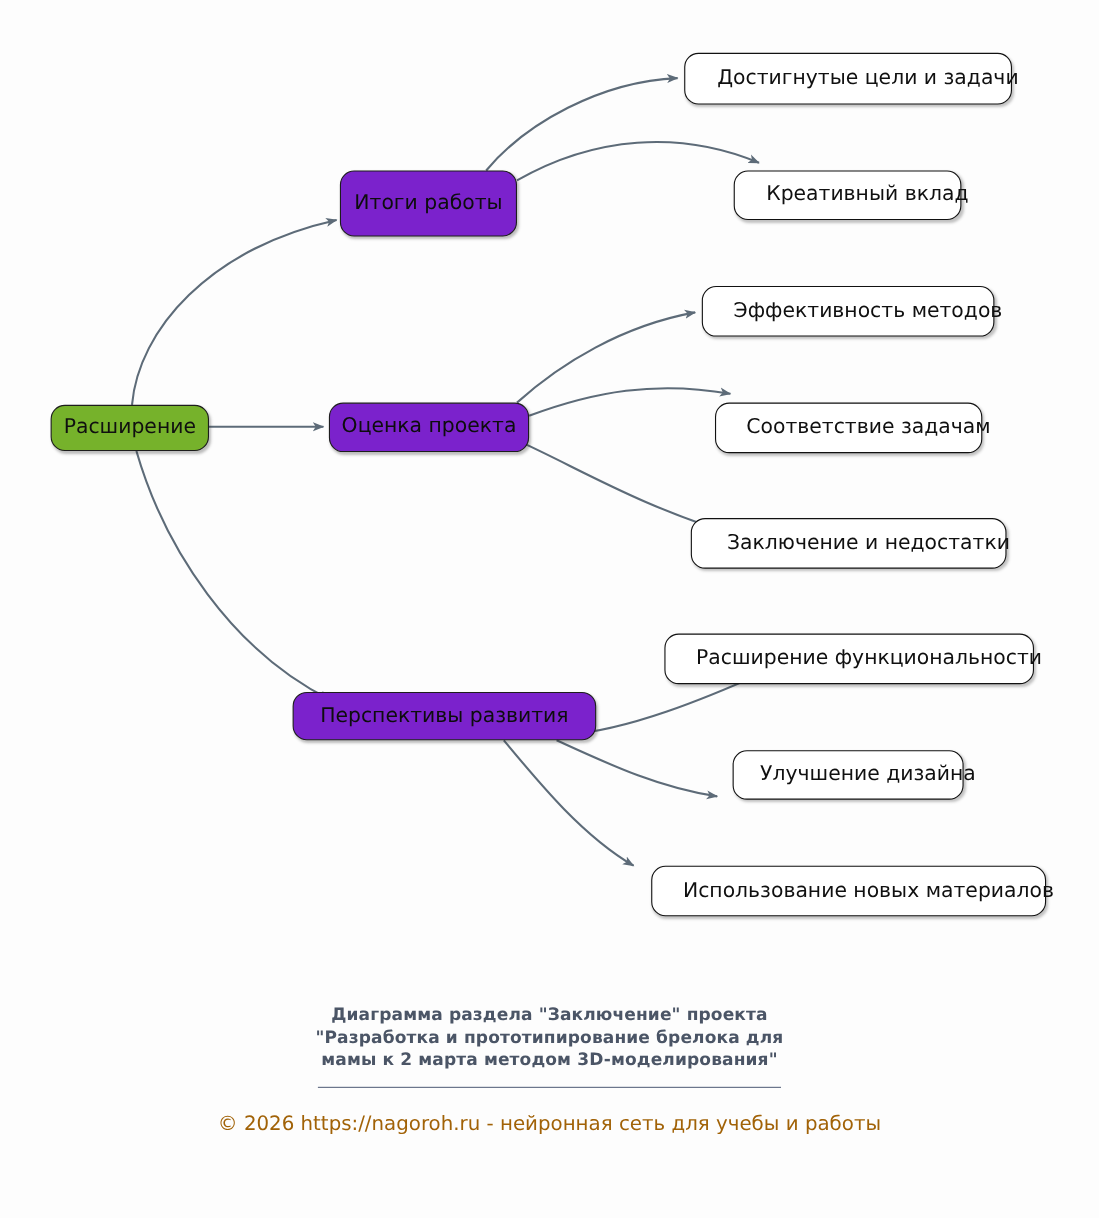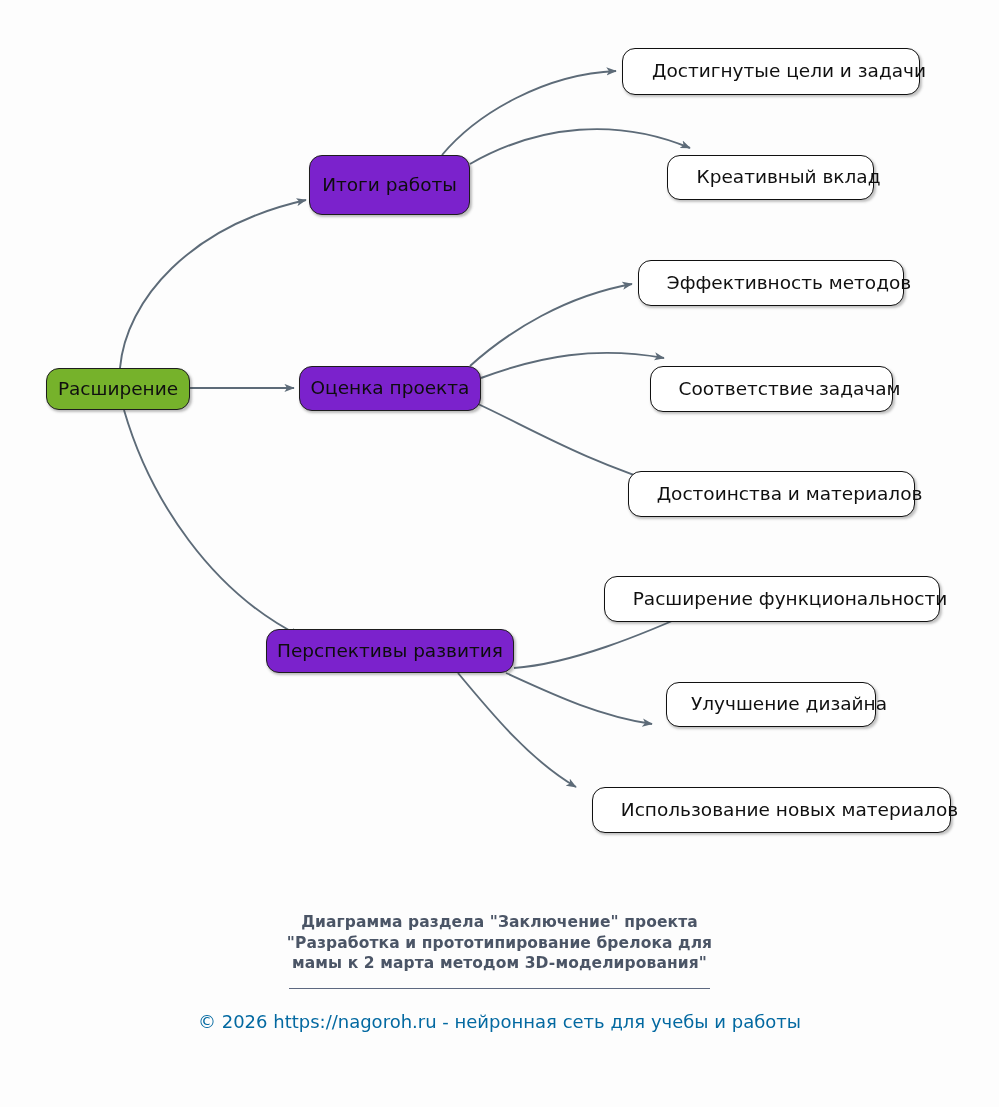--- a/index.html
+++ b/index.html
@@ -84,21 +84,21 @@
     height: 1px;
     background: #5d6880;
   }
   #footer-line {
     position: absolute;
     left: 0;
     top: 1010px;
     width: 999px;
     text-align: center;
     font-size: 18px;
-    color: #0369a1;
+    color: #a16207;
     line-height: 24px;
   }
 </style>
 </head>
 <body>
 
 <div id="diagram-root">
 
   <svg id="edge-layer" viewBox="0 0 999 1107" xmlns="http://www.w3.org/2000/svg">
     <defs>
@@ -146,24 +146,24 @@
 
   <div class="node leaf" style="left:638px; top:260px; width:266px; height:46px;">
     <span class="node-label">Эффективность методов</span>
   </div>
 
   <div class="node leaf" style="left:650px; top:366px; width:243px; height:46px;">
     <span class="node-label">Соответствие задачам</span>
   </div>
 
   <div class="node leaf" style="left:628px; top:471px; width:287px; height:46px;">
-    <span class="node-label">Достоинства и материалов</span>
+    <span class="node-label">Заключение и недостатки</span>
   </div>
 
-  <div class="node branch" style="left:266px; top:629px; width:248px; height:44px;">
+  <div class="node branch" style="left:266px; top:629px; width:276px; height:44px;">
     <span class="node-label">Перспективы развития</span>
   </div>
 
   <div class="node leaf" style="left:604px; top:576px; width:336px; height:46px;">
     <span class="node-label">Расширение функциональности</span>
   </div>
 
   <div class="node leaf" style="left:666px; top:682px; width:210px; height:45px;">
     <span class="node-label">Улучшение дизайна</span>
   </div>

